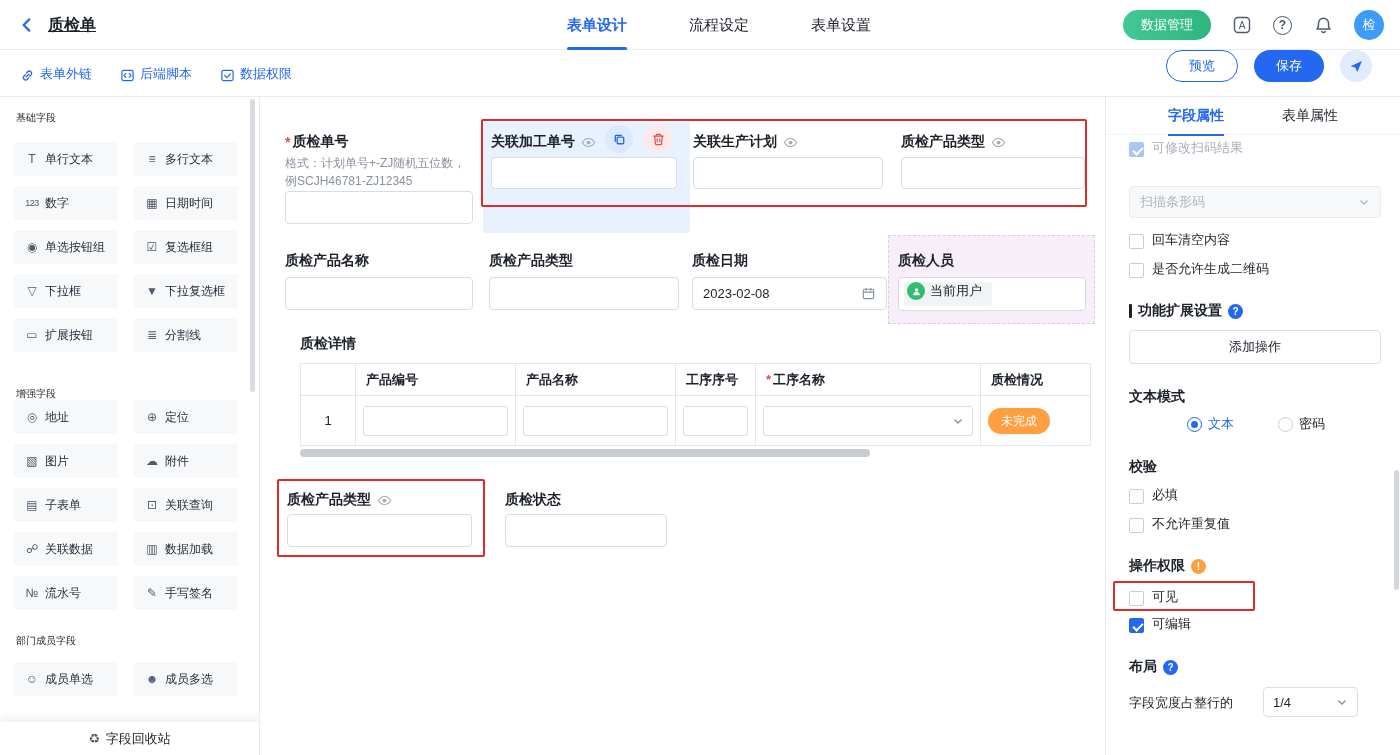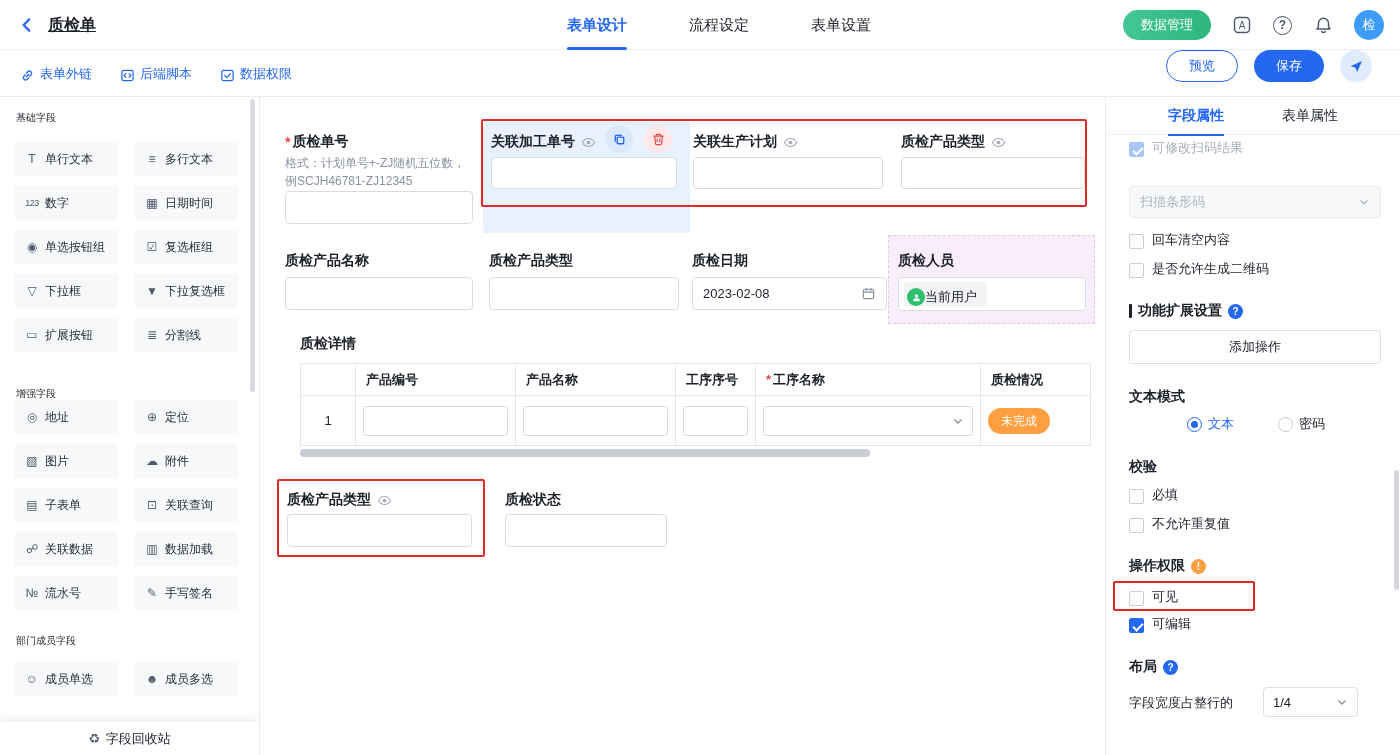--- a/index.html
+++ b/index.html
@@ -47,21 +47,21 @@
   .f-label .eye { margin-left:6px; display:inline-flex; cursor:pointer; }
   .req { color:#e5484d; margin-right:2px; }
   .hint { position:absolute; font-size:12px; color:#8a919f; white-space:nowrap; }
   .inp { position:absolute; height:33px; border:1px solid #d9dce3; border-radius:4px; background:#fff; font-family:inherit; font-size:13px; padding:0 8px; }
   .mini-btn { position:absolute; width:28px; height:28px; border-radius:50%; display:flex; align-items:center; justify-content:center; cursor:pointer; z-index:7; }
   .mini-copy { background:#dce9fd; }
   .mini-del { background:#fde9e9; }
   .datebox { display:flex; align-items:center; justify-content:space-between; padding:0 10px;gap:16px; }
   .staff-bg { position:absolute; left:628px; top:138px; width:207px; height:89px; background:#f8eefa; border:1px dashed #e3c8ee; }
   .staff-box { position:absolute; left:638px; top:180px; width:188px; height:34px; background:#fff; border:1px solid #d9dce3; border-radius:4px; display:flex; align-items:center; padding-left:5px; cursor:pointer; }
-  .chip { display:inline-flex; align-items:flex-end; background:#f2f3f5; border-radius:3px; height:24px; padding:0 10px 0 3px; font-size:13px; }
+  .chip { display:inline-flex; align-items:flex-start; gap:5px; background:#f2f3f5; border-radius:3px; height:24px; padding:0 10px 0 3px; font-size:13px; }
   .chip-avatar { width:18px; height:18px; border-radius:50%; background:#2fbf71; display:flex; align-items:center; justify-content:center; }
   .sf-table { position:absolute; left:40px; top:266px; border-collapse:collapse; table-layout:fixed; width:790px; background:#fff; }
   .sf-table th, .sf-table td { border:1px solid #e5e6eb; font-size:13px; }
   .sf-table th { height:32px; font-weight:600; text-align:left; padding:0 10px; }
   .sf-table td { height:50px; padding:0 7px; }
   .sf-table th:first-child, .sf-table td:first-child { text-align:center; padding:0; }
   .cell-inp { width:100%; height:30px; border:1px solid #d9dce3; border-radius:3px; background:#fff; font-family:inherit; font-size:13px; padding:0 6px; }
   .cell-sel { width:100%; height:30px; border:1px solid #d9dce3; border-radius:3px; background:#fff; display:flex; align-items:center; justify-content:flex-end; padding:0 8px; cursor:pointer; }
   .badge { display:inline-block; background:#ff9f40; color:#fff; font-size:12px; height:26px; line-height:26px; padding:0 13px; border-radius:13px; }
   .hscroll { position:absolute; left:40px; top:352px; width:570px; height:8px; background:#c9cdd3; border-radius:4px; cursor:pointer; }

